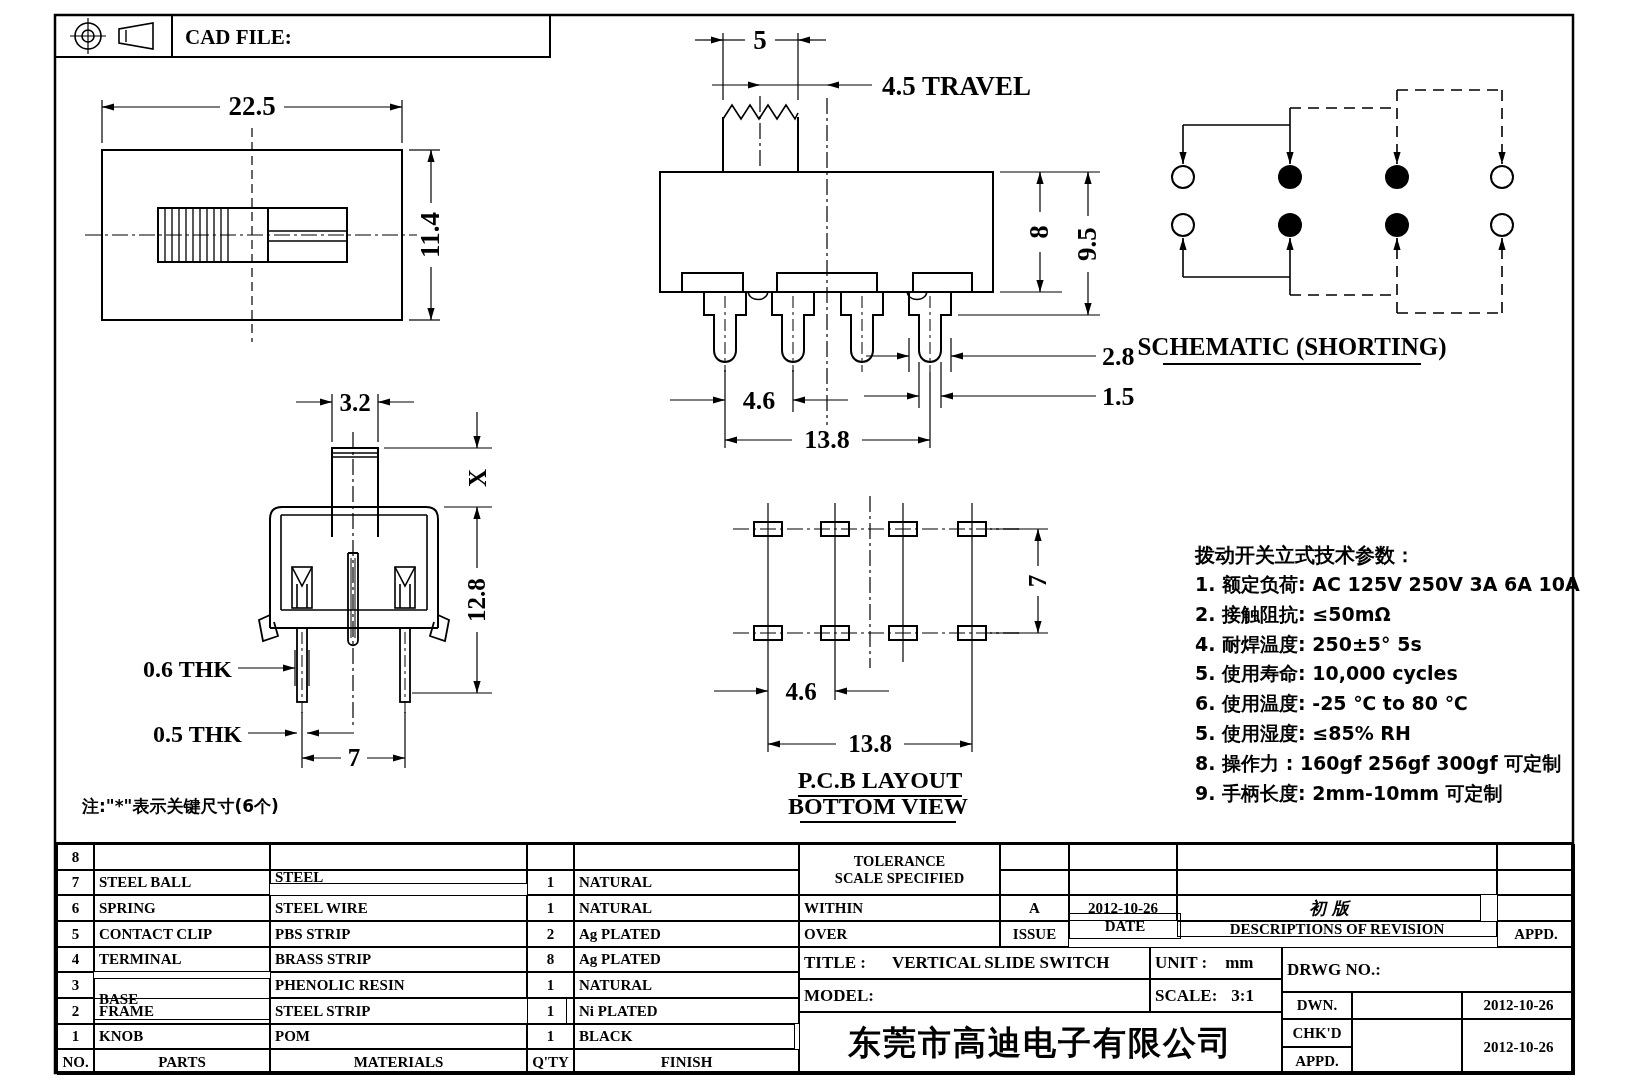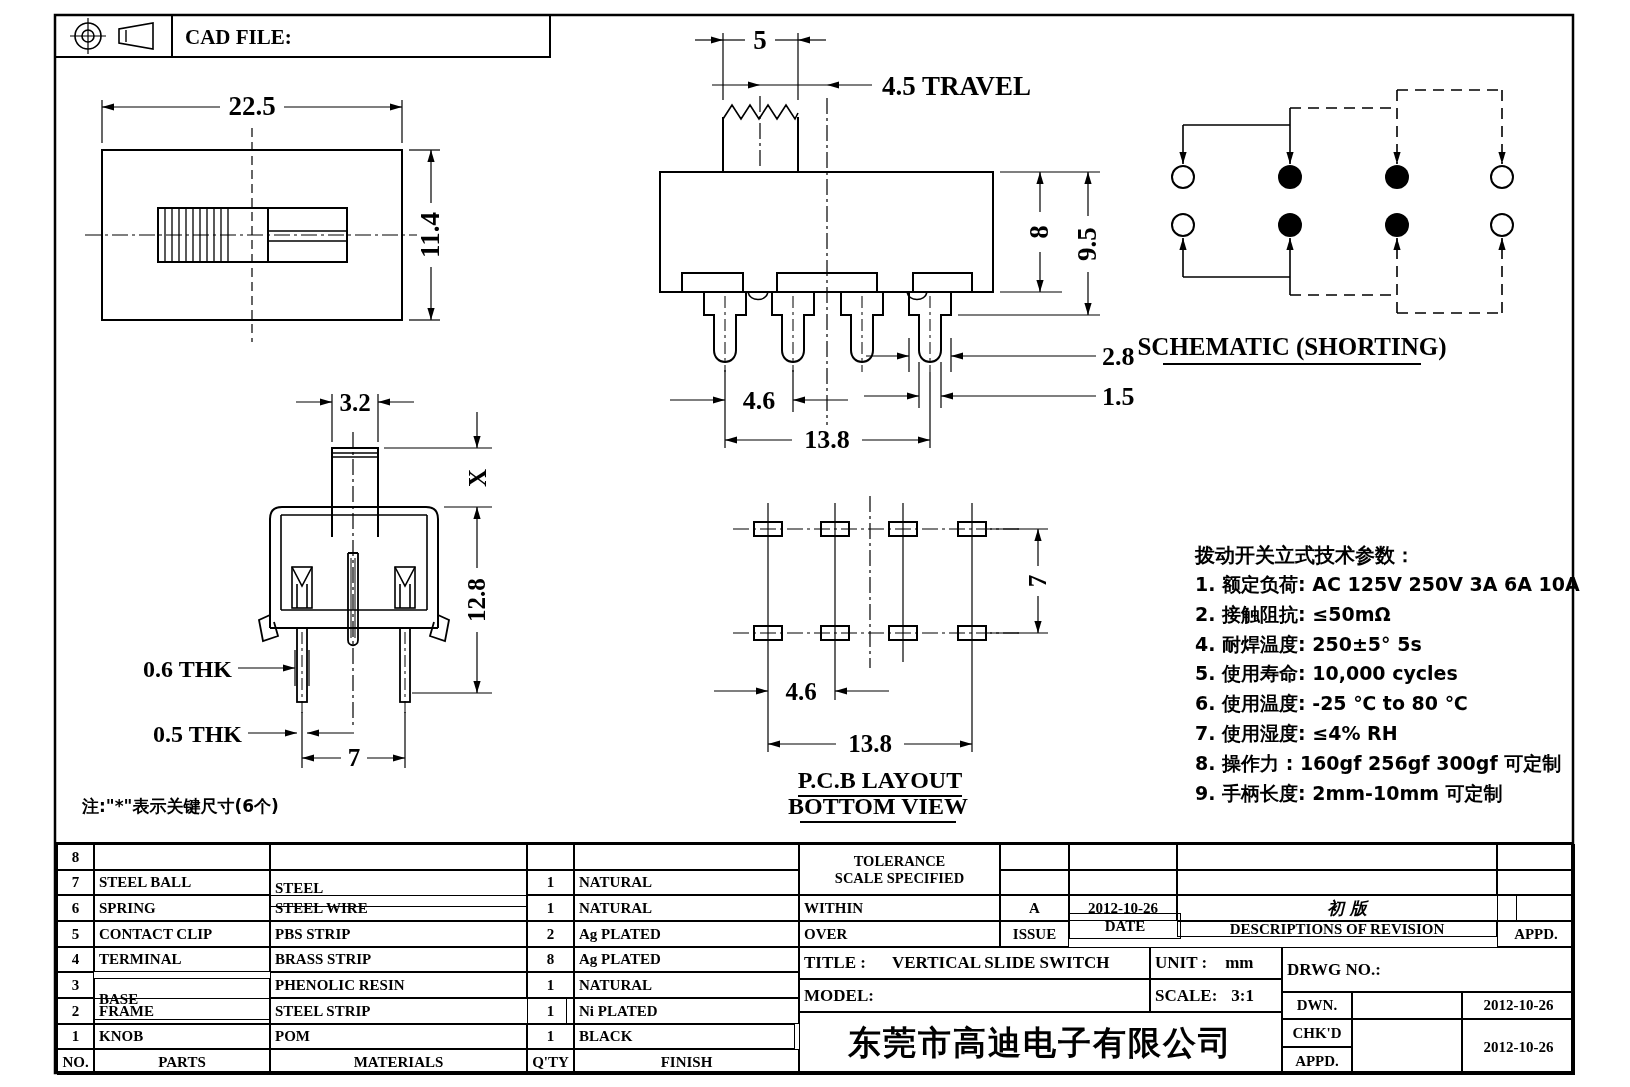--- a/index.html
+++ b/index.html
@@ -298,36 +298,36 @@
 
 <div id="note" class="blk">注:"*"表示关键尺寸(6个)</div>
 
 <div id="tech" class="blk">
   <div class="t-title">拨动开关立式技术参数：</div>
   <div class="t-item">1.  额定负荷: AC 125V 250V   3A   6A   10A</div>
   <div class="t-item">2.  接触阻抗: ≤50mΩ</div>
   <div class="t-item">4.  耐焊温度: 250±5°  5s</div>
   <div class="t-item">5.  使用寿命: 10,000 cycles</div>
   <div class="t-item">6.  使用温度: -25 ℃ to 80 ℃</div>
-  <div class="t-item">7.  使用湿度: ≤4% RH</div>
+  <div class="t-item">5.  使用湿度: ≤85% RH</div>
   <div class="t-item">8.  操作力 : 160gf   256gf   300gf  可定制</div>
   <div class="t-item">9.  手柄长度: 2mm-10mm  可定制</div>
 </div>
 
 <div id="tbl">
 
   <div class="c ctr" style="left:0;top:0;width:37px;height:26px">8</div>
   <div class="c lft" style="left:37px;top:0;width:176px;height:26px"></div>
   <div class="c lft" style="left:213px;top:0;width:257px;height:26px"></div>
   <div class="c ctr" style="left:470px;top:0;width:47px;height:26px"></div>
   <div class="c lft" style="left:517px;top:0;width:225px;height:26px"></div>
 
   <div class="c ctr" style="left:0;top:26px;width:37px;height:25px">7</div>
   <div class="c lft" style="left:37px;top:26px;width:176px;height:25px">STEEL BALL</div>
-  <div class="c lft" style="left:213px;top:26px;width:257px;height:37px">STEEL</div>
+  <div class="c lft" style="left:213px;top:26px;width:257px;height:14px">STEEL</div>
   <div class="c ctr" style="left:470px;top:26px;width:47px;height:25px">1</div>
   <div class="c lft" style="left:517px;top:26px;width:225px;height:25px">NATURAL</div>
 
   <div class="c ctr" style="left:0;top:51px;width:37px;height:26px">6</div>
   <div class="c lft" style="left:37px;top:51px;width:176px;height:26px">SPRING</div>
   <div class="c lft" style="left:213px;top:51px;width:257px;height:26px">STEEL WIRE</div>
   <div class="c ctr" style="left:470px;top:51px;width:47px;height:26px">1</div>
   <div class="c lft" style="left:517px;top:51px;width:225px;height:26px">NATURAL</div>
 
   <div class="c ctr" style="left:0;top:77px;width:37px;height:26px">5</div>
@@ -374,21 +374,21 @@
   <div class="c" style="left:1012px;top:0;width:108px;height:26px"></div>
   <div class="c" style="left:1120px;top:0;width:320px;height:26px"></div>
   <div class="c" style="left:1440px;top:0;width:78px;height:26px"></div>
   <div class="c" style="left:943px;top:26px;width:69px;height:25px"></div>
   <div class="c" style="left:1012px;top:26px;width:108px;height:25px"></div>
   <div class="c" style="left:1120px;top:26px;width:320px;height:25px"></div>
   <div class="c" style="left:1440px;top:26px;width:78px;height:25px"></div>
   <div class="c lft" style="left:742px;top:51px;width:201px;height:26px">WITHIN</div>
   <div class="c ctr" style="left:943px;top:51px;width:69px;height:26px">A</div>
   <div class="c ctr" style="left:1012px;top:51px;width:108px;height:26px">2012-10-26</div>
-  <div class="c ctr cjk" style="left:1120px;top:51px;width:340px;height:26px;font-style:italic;font-size:17px">初  版</div>
+  <div class="c ctr cjk" style="left:1120px;top:51px;width:304px;height:26px;font-style:italic;font-size:17px">初  版</div>
   <div class="c" style="left:1440px;top:51px;width:78px;height:26px"></div>
   <div class="c lft" style="left:742px;top:77px;width:201px;height:26px">OVER</div>
   <div class="c ctr" style="left:943px;top:77px;width:69px;height:26px">ISSUE</div>
   <div class="c ctr" style="left:1012px;top:69px;width:112px;height:26px">DATE</div>
   <div class="c ctr" style="left:1120px;top:77px;width:320px;height:16px">DESCRIPTIONS OF REVISION</div>
   <div class="c ctr" style="left:1440px;top:77px;width:78px;height:26px">APPD.</div>
 
   <div class="c lft ttl" style="left:742px;top:103px;width:351px;height:32px">
     <span>TITLE :</span>
         <span class="gap"></span>

